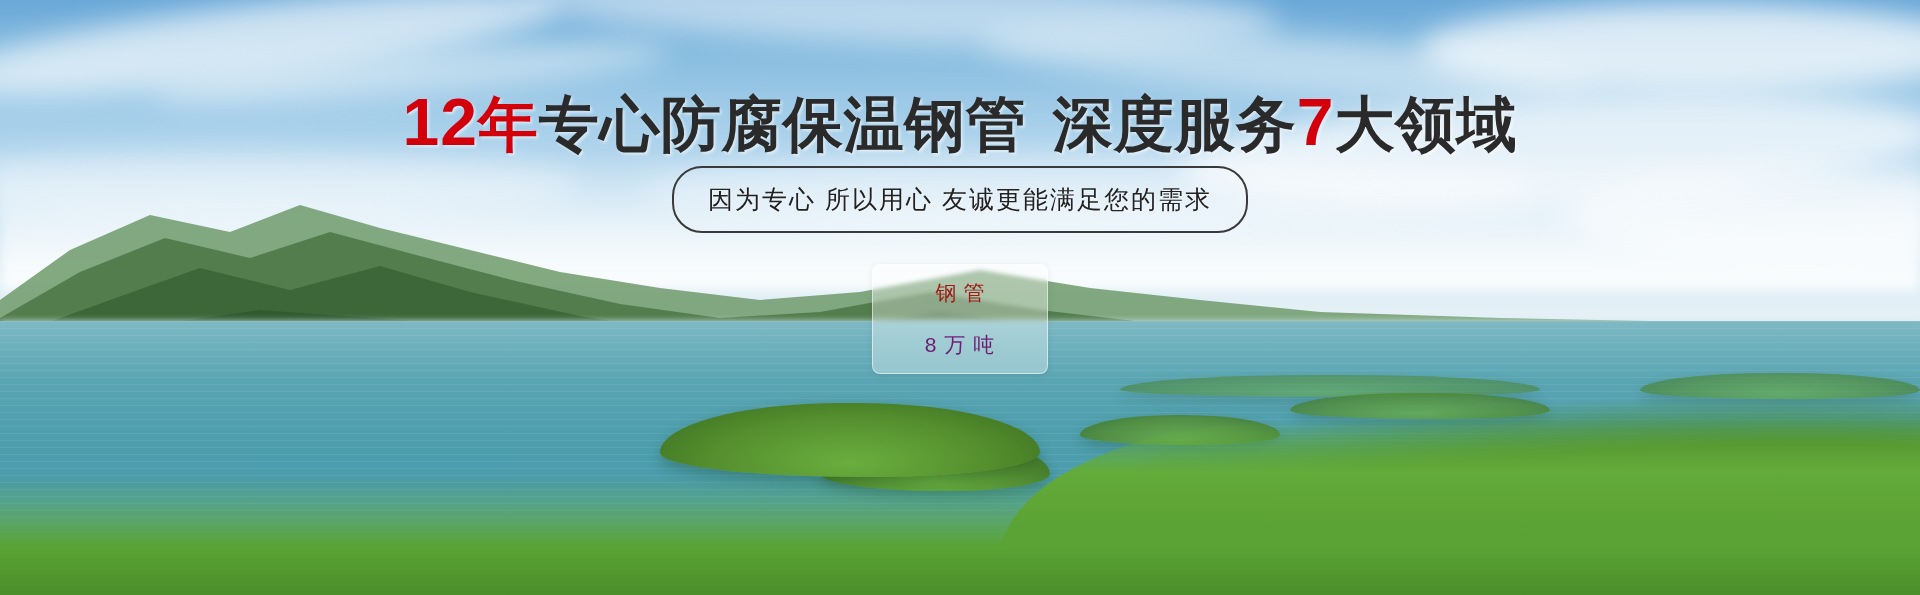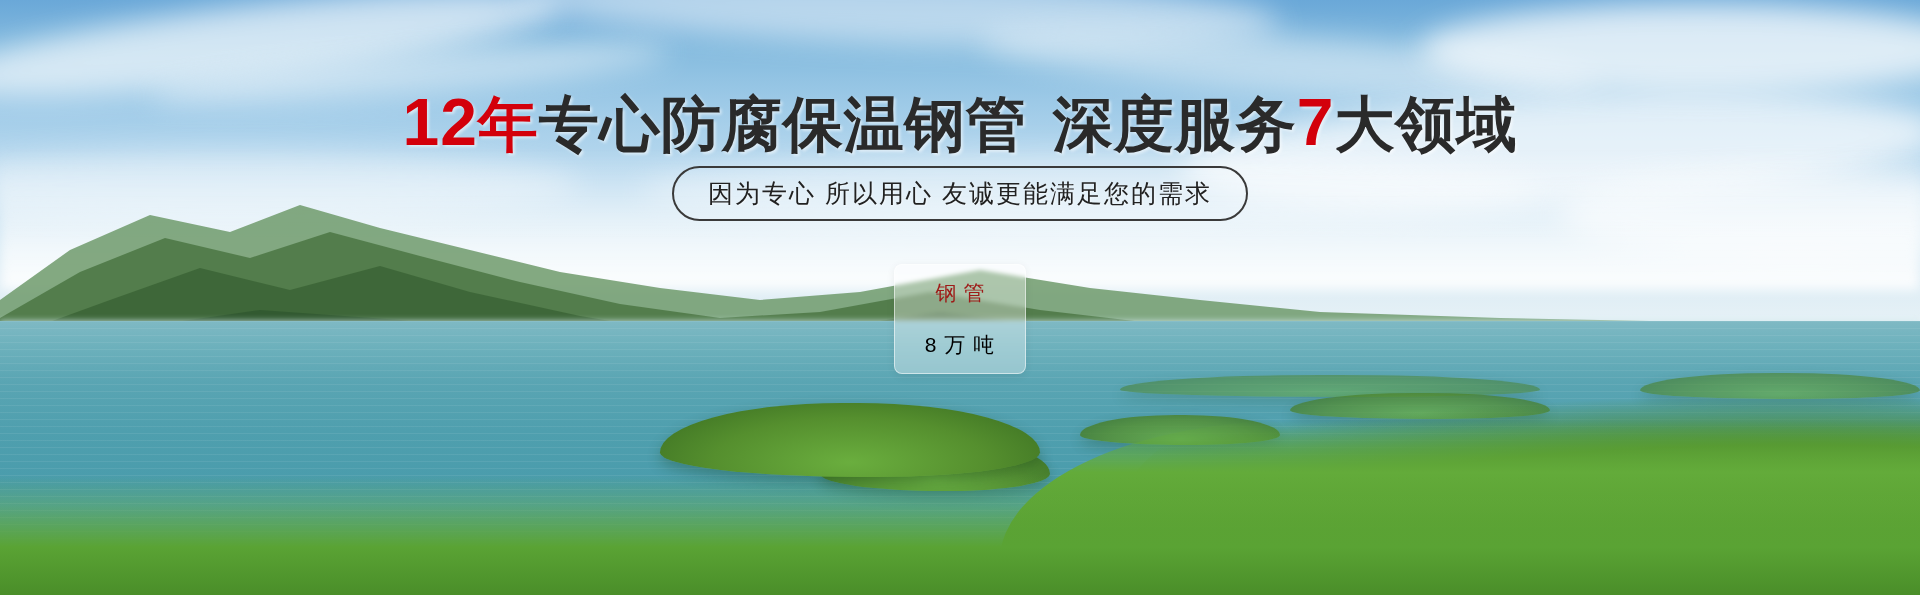--- a/index.html
+++ b/index.html
@@ -100,49 +100,49 @@
   }
   .headline .red { color:#d3000b; }
   .headline .num { font-size:66px; }
   .headline .gap { display:inline-block; width:26px; }
 
   .subtitle-wrap {
     position:absolute; top:166px; left:0; right:0; text-align:center;
   }
   .subtitle {
     display:inline-block;
-    padding:9px 34px;
+    padding:15px 34px;
     border:2px solid #3a3a3a;
     border-radius:30px;
     font-size:25px; color:#222; letter-spacing:2px;
     white-space:nowrap;
     text-shadow:1px 1px 2px rgba(255,255,255,.5);
   }
 
   
   .cards {
     position:absolute; top:264px; left:0; right:0;
     display:flex; justify-content:center; gap:8px;
   }
   .card {
-    width:132px; height:110px;
+    width:176px; height:110px;
     background:rgba(255,255,255,0.34);
     border:1px solid rgba(255,255,255,0.55);
     border-radius:8px;
     backdrop-filter:blur(2px);
     display:flex; flex-direction:column;
     align-items:center; justify-content:center; gap:24px;
     box-shadow:0 2px 8px rgba(0,0,0,.07);
   }
   .card-label {
     font-size:21px; color:#9e1b18; letter-spacing:7px;
     text-indent:7px; font-weight:500;
   }
   .card-value {
-    font-size:21px; color:#000000; letter-spacing:1px; font-weight:500;
+    font-size:21px; color:#701a75; letter-spacing:1px; font-weight:500;
   }
   .card-value sup { font-size:12px; vertical-align:super; }
 </style>
 </head>
 <body>
 
 <div class="banner">
 
   <div class="sky">
     <div class="cloud c1"></div>

